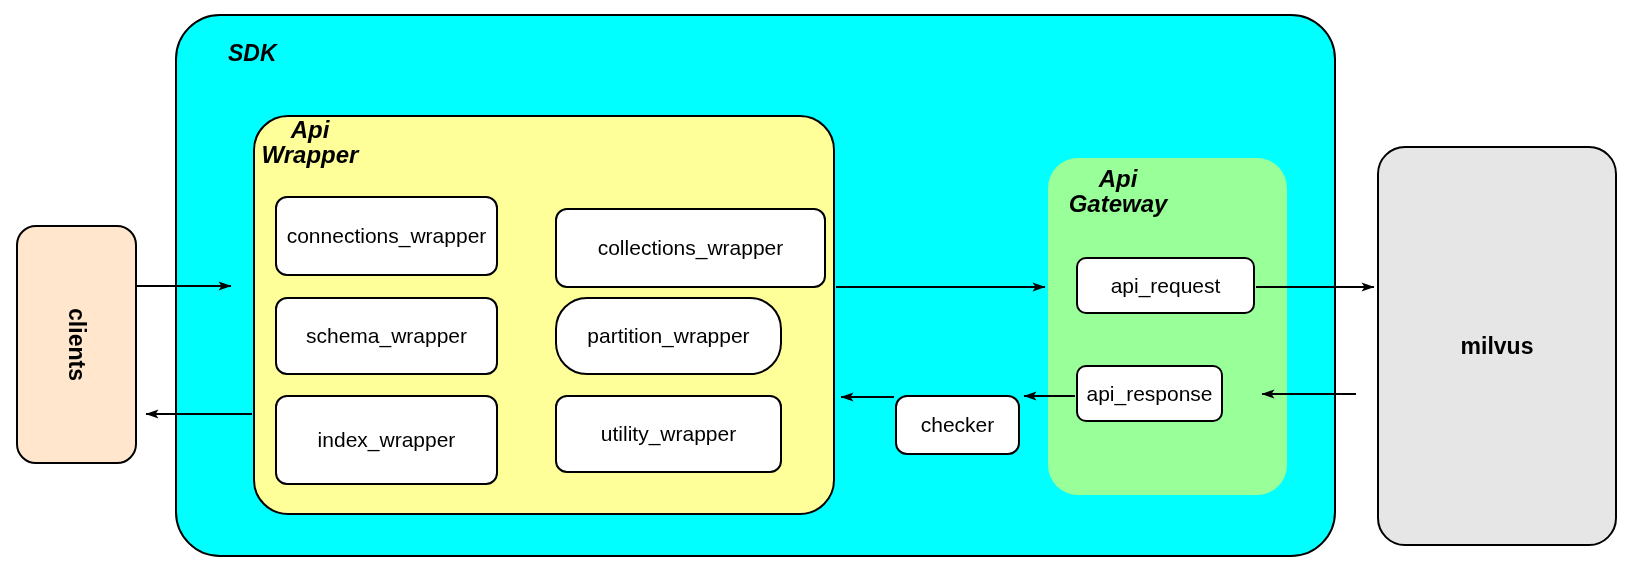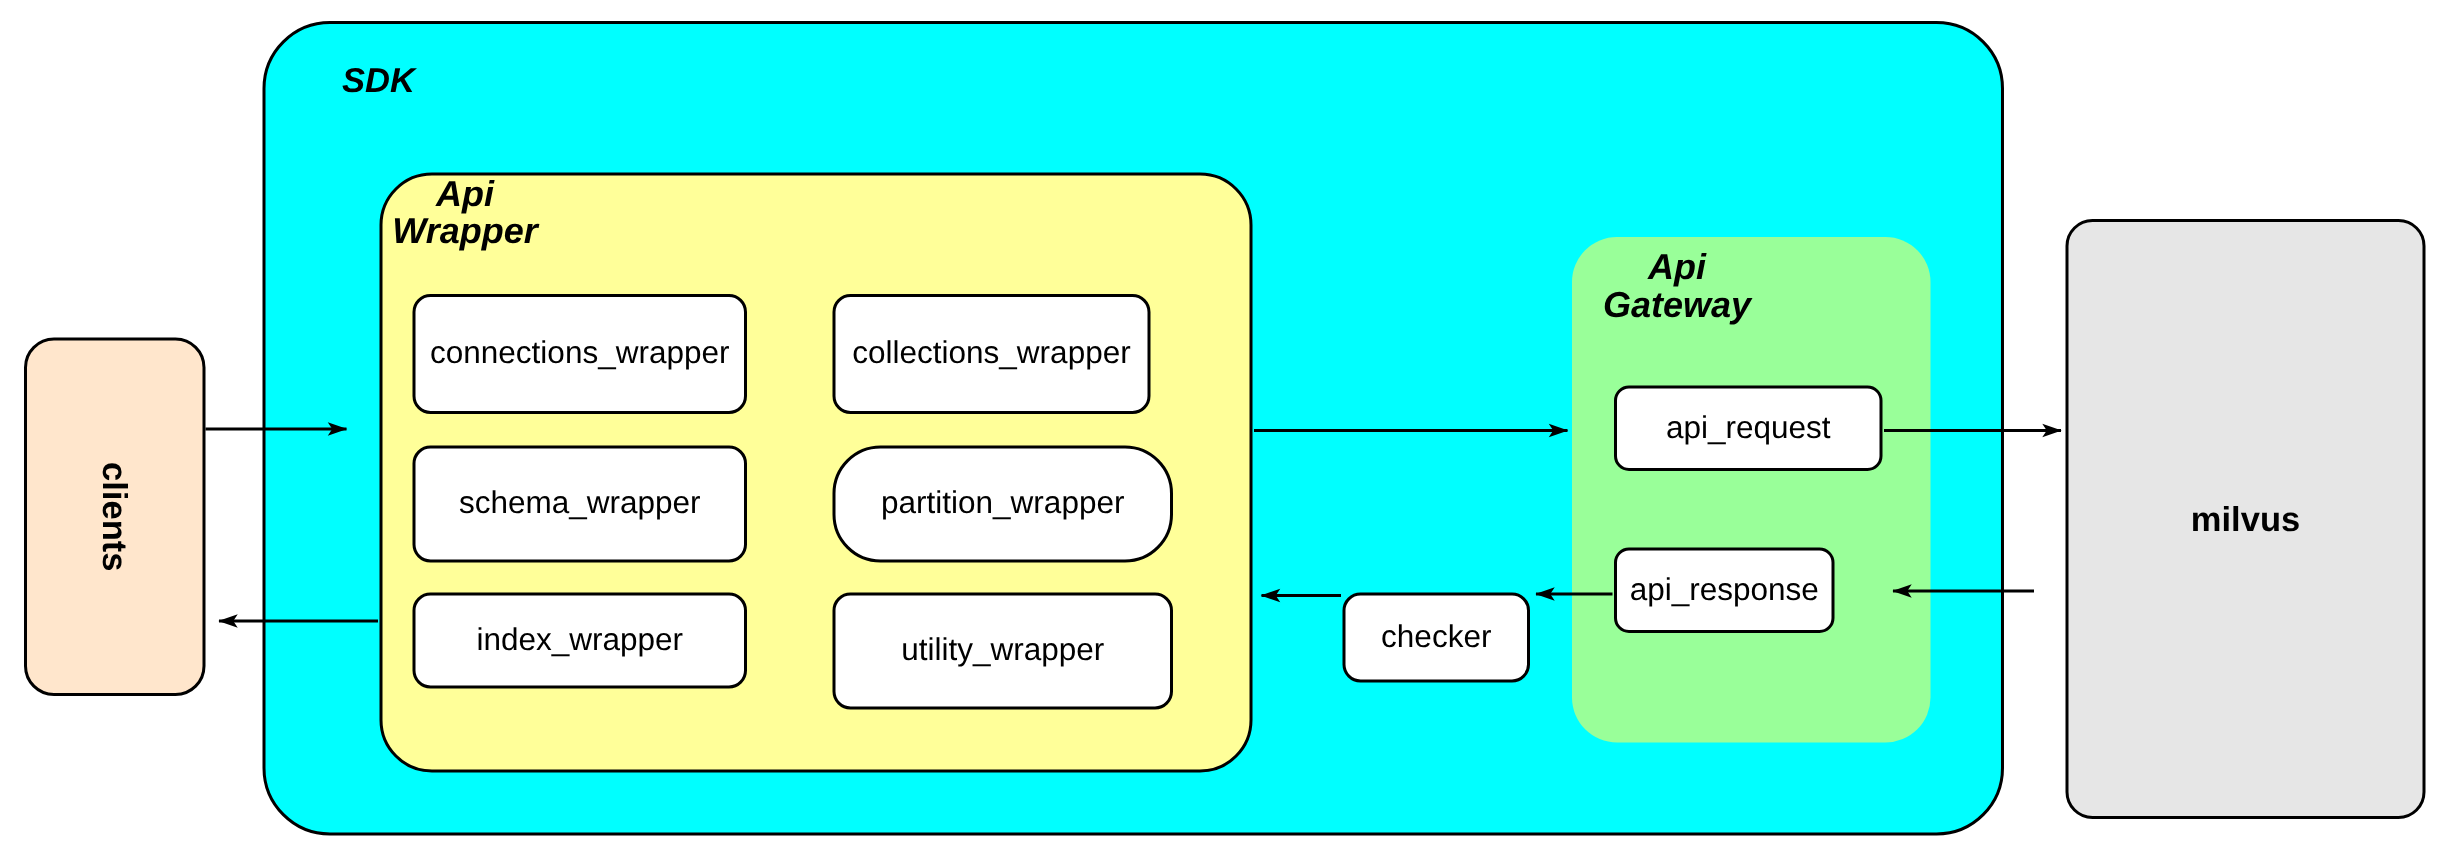--- a/index.html
+++ b/index.html
@@ -39,21 +39,21 @@
     background: #FFE6CC; border-radius: 20px;
   }
   .clients-label {
     transform: rotate(90deg);
     font-weight: bold;
     font-size: 23px;
     white-space: nowrap;
   }
   .node-milvus {
     left: 1377px; top: 146px; width: 240px; height: 400px;
-    background: #E6E6E6; border-radius: 18px;
+    background: #E6E6E6; border-radius: 28px;
     font-weight: bold; font-size: 23px;
   }
 
   
   .node-sdk {
     left: 175px; top: 14px; width: 1161px; height: 543px;
     background: #00FFFF; border: 2px solid #000000; border-radius: 45px;
   }
   .sdk-label {
     left: 228px; top: 40px;
@@ -70,24 +70,24 @@
   
   .node-api-gateway {
     left: 1048px; top: 158px; width: 239px; height: 337px;
     background: #99FF99; border: none; border-radius: 30px;
   }
   .api-gateway-label { left: 1053px; top: 166px; width: 130px; font-size: 24px; }
 
   
   .module { border-radius: 12px; }
   .m-connections { left: 275px; top: 196px; width: 223px; height: 80px; }
-  .m-collections { left: 555px; top: 196px; width: 212px; height: 80px; justify-content: center; }
+  .m-collections { left: 555px; top: 208px; width: 271px; height: 80px; justify-content: center; }
   .m-schema      { left: 275px; top: 297px; width: 223px; height: 78px; }
   .m-partition   { left: 555px; top: 297px; width: 227px; height: 78px; border-radius: 32px; }
-  .m-index       { left: 275px; top: 395px; width: 223px; height: 64px; }
+  .m-index       { left: 275px; top: 395px; width: 223px; height: 90px; }
   .m-utility     { left: 555px; top: 395px; width: 227px; height: 78px; }
 
   .node-checker      { left: 895px;  top: 367px; width: 125px; height: 60px; border-radius: 12px; margin-top: 28px; }
   .node-api-request  { left: 1076px; top: 257px; width: 179px; height: 57px; border-radius: 10px; }
   .node-api-response { left: 1076px; top: 365px; width: 147px; height: 57px; border-radius: 10px; }
 
   .arrows-layer {
     position: absolute; left: 0; top: 0;
     width: 1634px; height: 574px;
     pointer-events: none;

